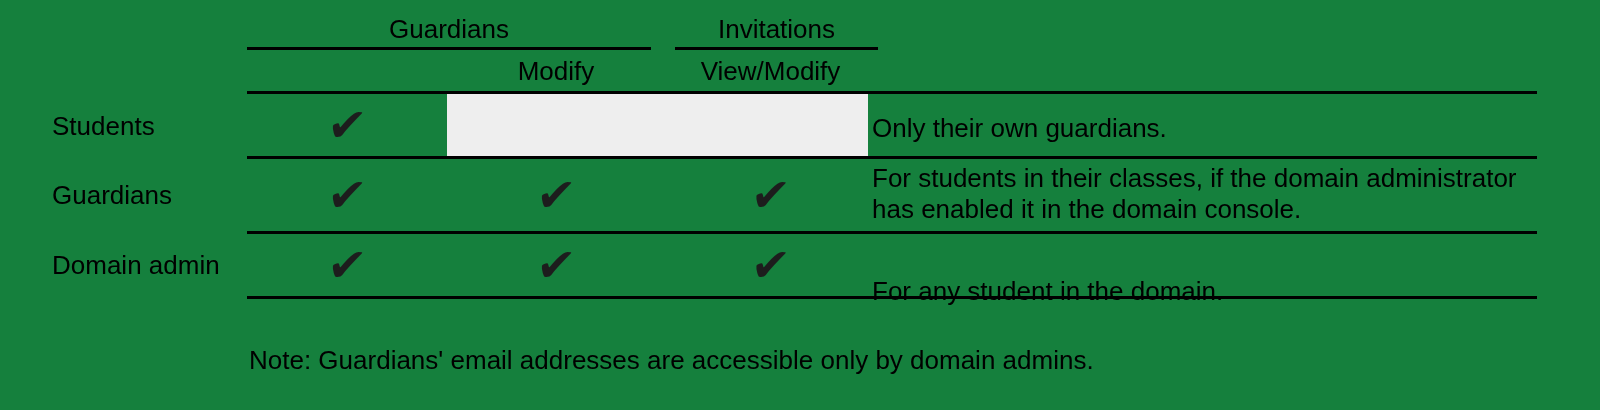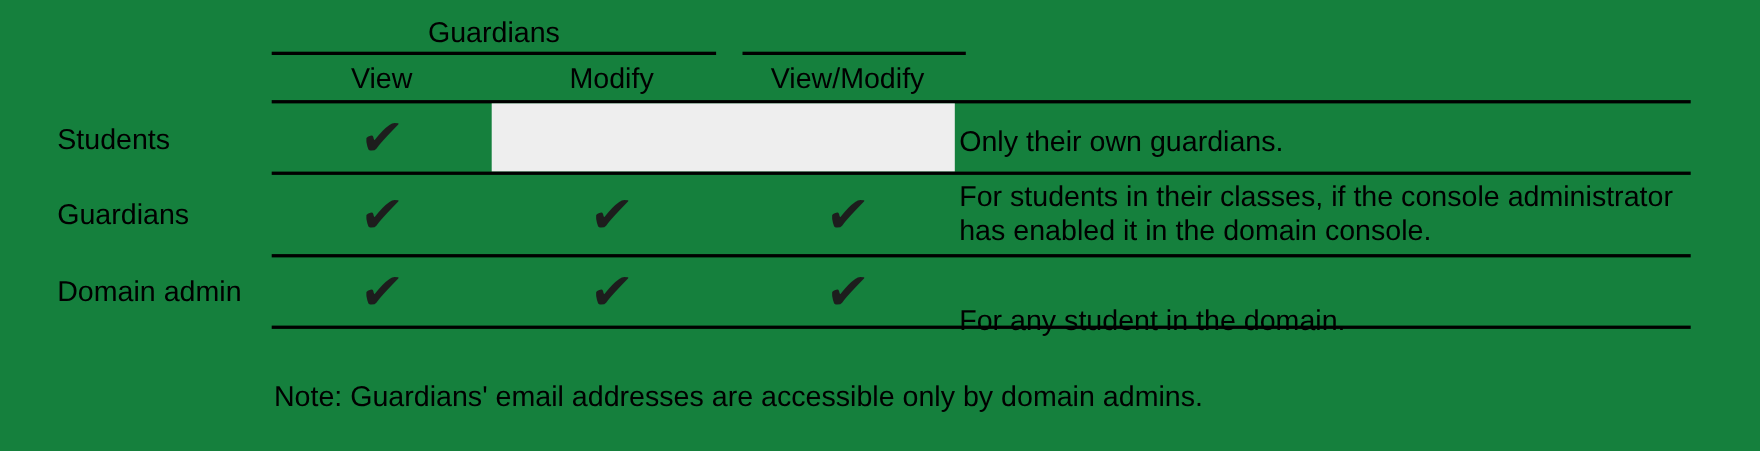--- a/index.html
+++ b/index.html
@@ -72,24 +72,24 @@
 
   
   .footnote { left: 249px; top: 345px; width: 1100px; height: 30px; line-height: 30px; }
 </style>
 </head>
 <body>
 
 <div class="page">
 
   <div class="txt center gh-guardians">Guardians</div>
+  <div class="txt center gh-invitations">Invitations</div>
   <div class="rule rule-guardians"></div>
   <div class="rule rule-invitations"></div>
 
-  <div class="txt center ch-view">View</div>
   <div class="txt center ch-modify">Modify</div>
   <div class="txt center ch-viewmodify">View/Modify</div>
 
   <div class="rule hline hl-0"></div>
 
   <div class="shade"></div>
 
   <div class="txt rowlabel rl-0">Students</div>
   <div class="check col-view crow-0">✔</div>
   <div class="check col-modify crow-0"></div>
@@ -97,21 +97,21 @@
   <div class="note note-0">
     <span class="nl">Only their own guardians.</span>
   </div>
   <div class="rule hline hl-1"></div>
 
   <div class="txt rowlabel rl-1">Guardians</div>
   <div class="check col-view crow-1">✔</div>
   <div class="check col-modify crow-1">✔</div>
   <div class="check col-viewmodify crow-1">✔</div>
   <div class="note note-1">
-    <span class="nl">For students in their classes, if the console administrator</span>
+    <span class="nl">For students in their classes, if the domain administrator</span>
     <span class="nl">has enabled it in the domain console.</span>
   </div>
   <div class="rule hline hl-2"></div>
 
   <div class="txt rowlabel rl-2">Domain admin</div>
   <div class="check col-view crow-2">✔</div>
   <div class="check col-modify crow-2">✔</div>
   <div class="check col-viewmodify crow-2">✔</div>
   <div class="note note-2">
     <span class="nl">For any student in the domain.</span>

